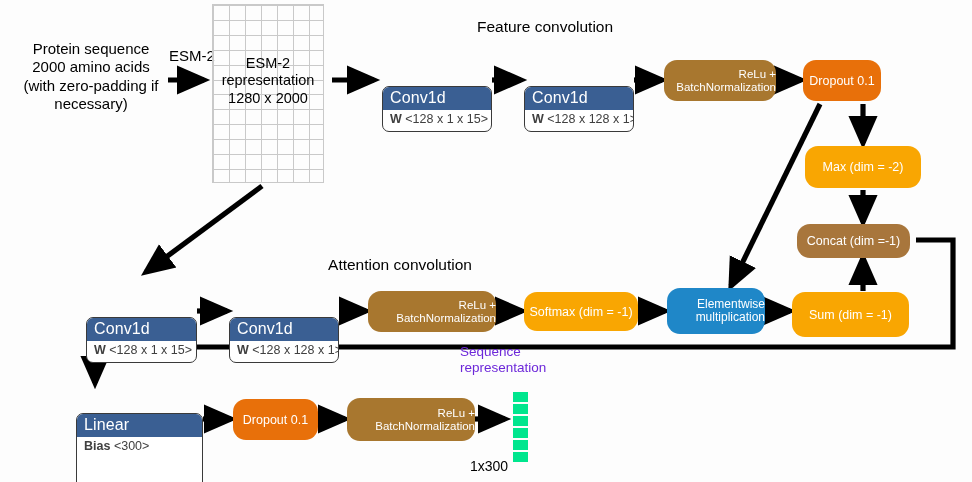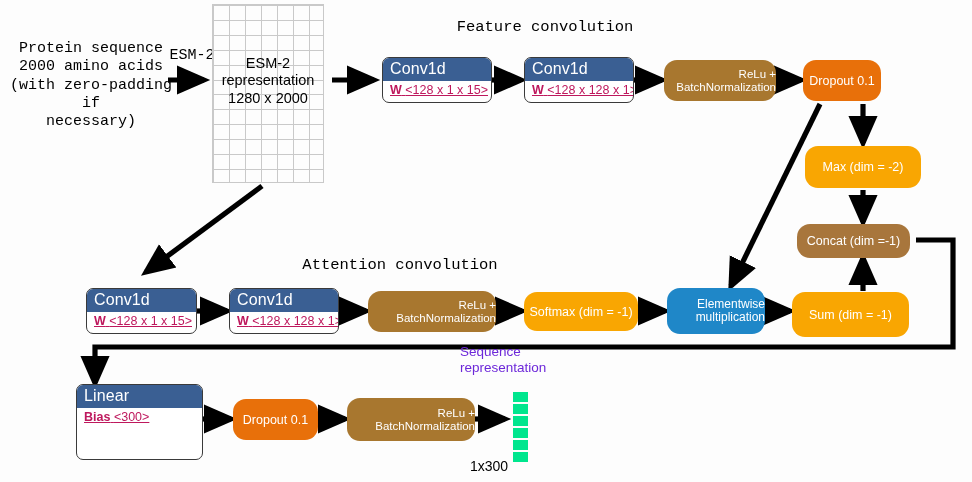--- a/index.html
+++ b/index.html
@@ -41,47 +41,46 @@
   
   .layerbox {
     position: absolute;
     box-sizing: border-box;
     border: 1.6px solid #3a3a3a;
     border-radius: 7px;
     background: #ffffff;
     overflow: hidden;
     display: flex;
     flex-direction: column;
+    margin-top: 29px;
   }
   .layerbox .hdr {
     background: #3a5f93;
     color: #ffffff;
     font-size: 16px;
     padding: 2px 0 3px 7px;
     text-align: left;
     letter-spacing: .1px;
   }
   .layerbox .row {
-    color: #be185d;
+    color: #404040;
     font-size: 12.5px;
     padding: 2px 0 2px 7px;
     text-align: left;
     white-space: nowrap;
-    text-decoration: underline;
   }
   .layerbox .row b { font-weight: bold; }
 
   
   .label {
     position: absolute;
     color: #000000;
     text-align: center;
     line-height: 1.22;
     white-space: pre-line;
-    font-family: Liberation Mono, monospace;
   }
 
   
   #esm-grid {
     position: absolute;
     left: 212px; top: 4px;
     width: 112px; height: 179px;
     background:
       repeating-linear-gradient(to right, #c9c9c9 0 1px, transparent 1px 16px),
       repeating-linear-gradient(to bottom, #c9c9c9 0 1px, transparent 1px 14.9px);

